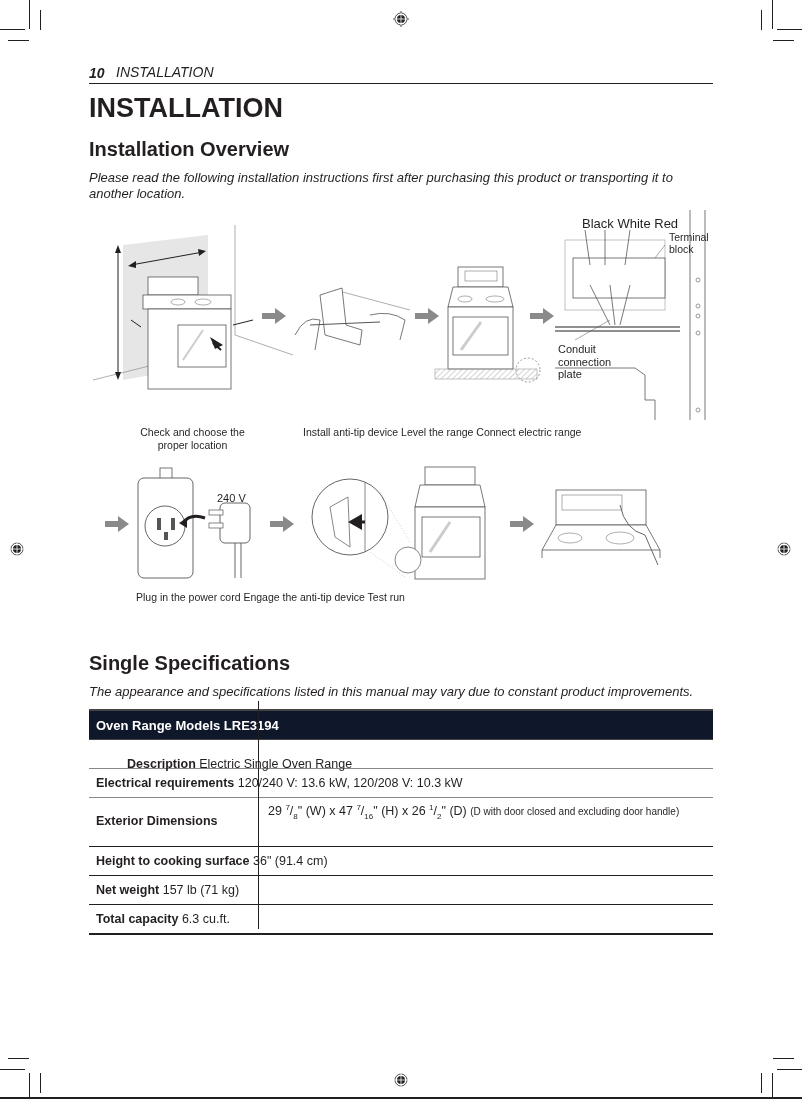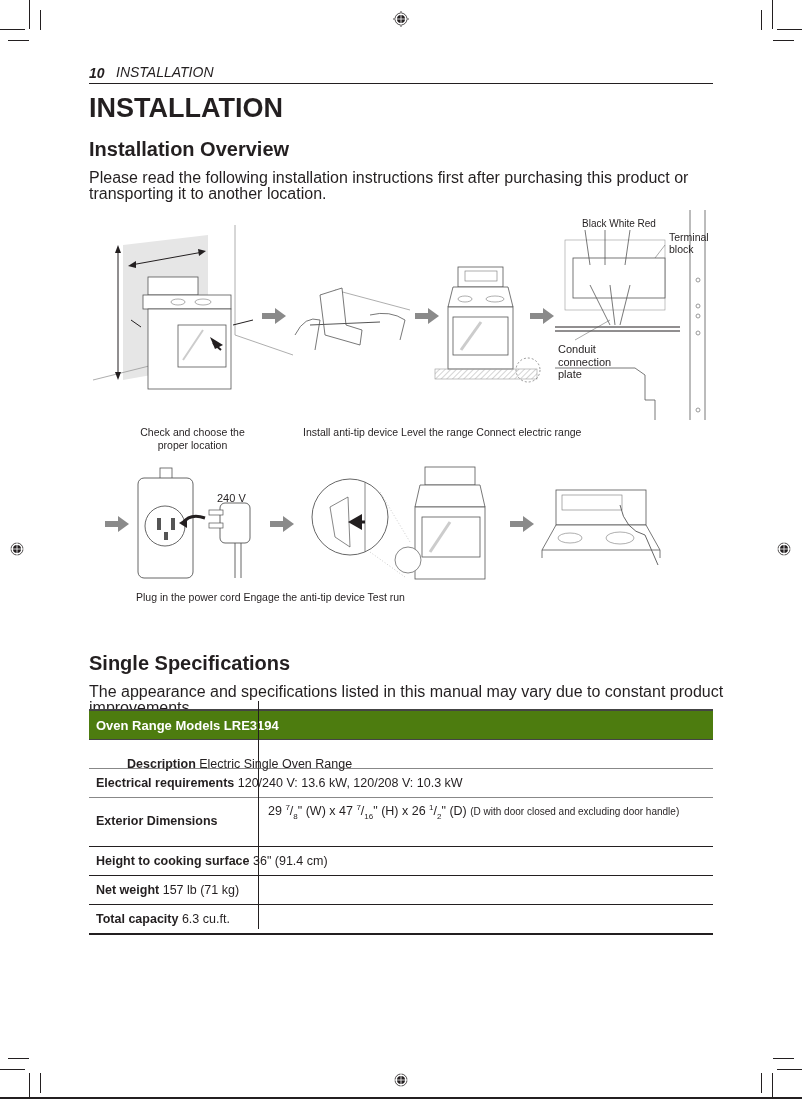--- a/index.html
+++ b/index.html
@@ -7,27 +7,27 @@
          font-family: "Liberation Sans", sans-serif; color: #231f20; }
   .abs { position: absolute; }
   
   .crop { position: absolute; background: #231f20; }
   
   .hdr { left: 89px; top: 62px; width: 624px; height: 21px; border-bottom: 1px solid #231f20; font-style: italic; }
   .pnum { font-weight: bold; font-size: 14px; position: absolute; left: 0; top: 3px; }
   .psec { font-size: 14px; position: absolute; left: 27px; top: 2px; }
   h1.title { position: absolute; left: 89px; top: 93px; margin: 0; font-size: 27px; font-weight: bold; letter-spacing: 0; }
   h2 { position: absolute; margin: 0; font-size: 20px; font-weight: bold; }
-  .para { position: absolute; font-size: 16px; line-height: 16px; }
+  .para { position: absolute; font-size: 13px; line-height: 16px; font-style: italic; }
   .cap { position: absolute; font-size: 10.5px; line-height: 13px; color: #231f20; }
   .label { position: absolute; font-size: 10.5px; line-height: 12px; }
   
   .tbl { position: absolute; left: 89px; top: 709px; width: 624px; }
   .trow { position: relative; border-bottom: 1px solid #888; font-size: 12.5px; }
-  .thead { background: #4d7c0f; color: #fff; font-weight: bold; font-size: 13px; height: 28px; border-top: 2px solid #444; border-bottom: 1px solid #444; }
+  .thead { background: #0f172a; color: #fff; font-weight: bold; font-size: 13px; height: 28px; border-top: 2px solid #444; border-bottom: 1px solid #444; }
   .thead span { position: absolute; left: 7px; top: 7px; }
   .cell-txt { position: absolute; left: 7px; }
   .b { font-weight: bold; }
   .vline { position: absolute; left: 258px; width: 1px; background: #231f20; }
   .small { font-size: 10px; }
   sup, sub { font-size: 8px; }
   svg { position: absolute; overflow: visible; }
 </style>
 </head>
 <body>
@@ -173,21 +173,21 @@
     <line x1="150" y1="0" x2="150" y2="210" stroke="#555" stroke-width="0.8"></line>
     <circle cx="143" cy="70" r="2" fill="none" stroke="#999"></circle>
     <circle cx="143" cy="96" r="2" fill="none" stroke="#999"></circle>
     <circle cx="143" cy="106" r="2" fill="none" stroke="#999"></circle>
     <circle cx="143" cy="123" r="2" fill="none" stroke="#999"></circle>
     <circle cx="143" cy="200" r="2" fill="none" stroke="#999"></circle>
     <path d="M0,158 L80,158 L90,165 L90,190 L100,190 L100,210" fill="none" stroke="#555" stroke-width="0.8"></path>
     <line x1="20" y1="130" x2="55" y2="110" stroke="#555" stroke-width="0.5"></line>
     <line x1="110" y1="35" x2="100" y2="48" stroke="#555" stroke-width="0.5"></line>
   </svg>
-  <div class="label" style="left:582px;top:218px;font-size:10px;">Black White Red</div>
+  <div class="label" style="left:582px;top:218px;font-size:13px;">Black White Red</div>
   <div class="label" style="left:669px;top:231px;">
     <div>Terminal</div>
     <div>block</div>
   </div>
   <div class="label" style="left:558px;top:343px;font-size:11px;line-height:12.5px;">
     <div>Conduit</div>
     <div>connection</div>
     <div>plate</div>
   </div>
 </div>

